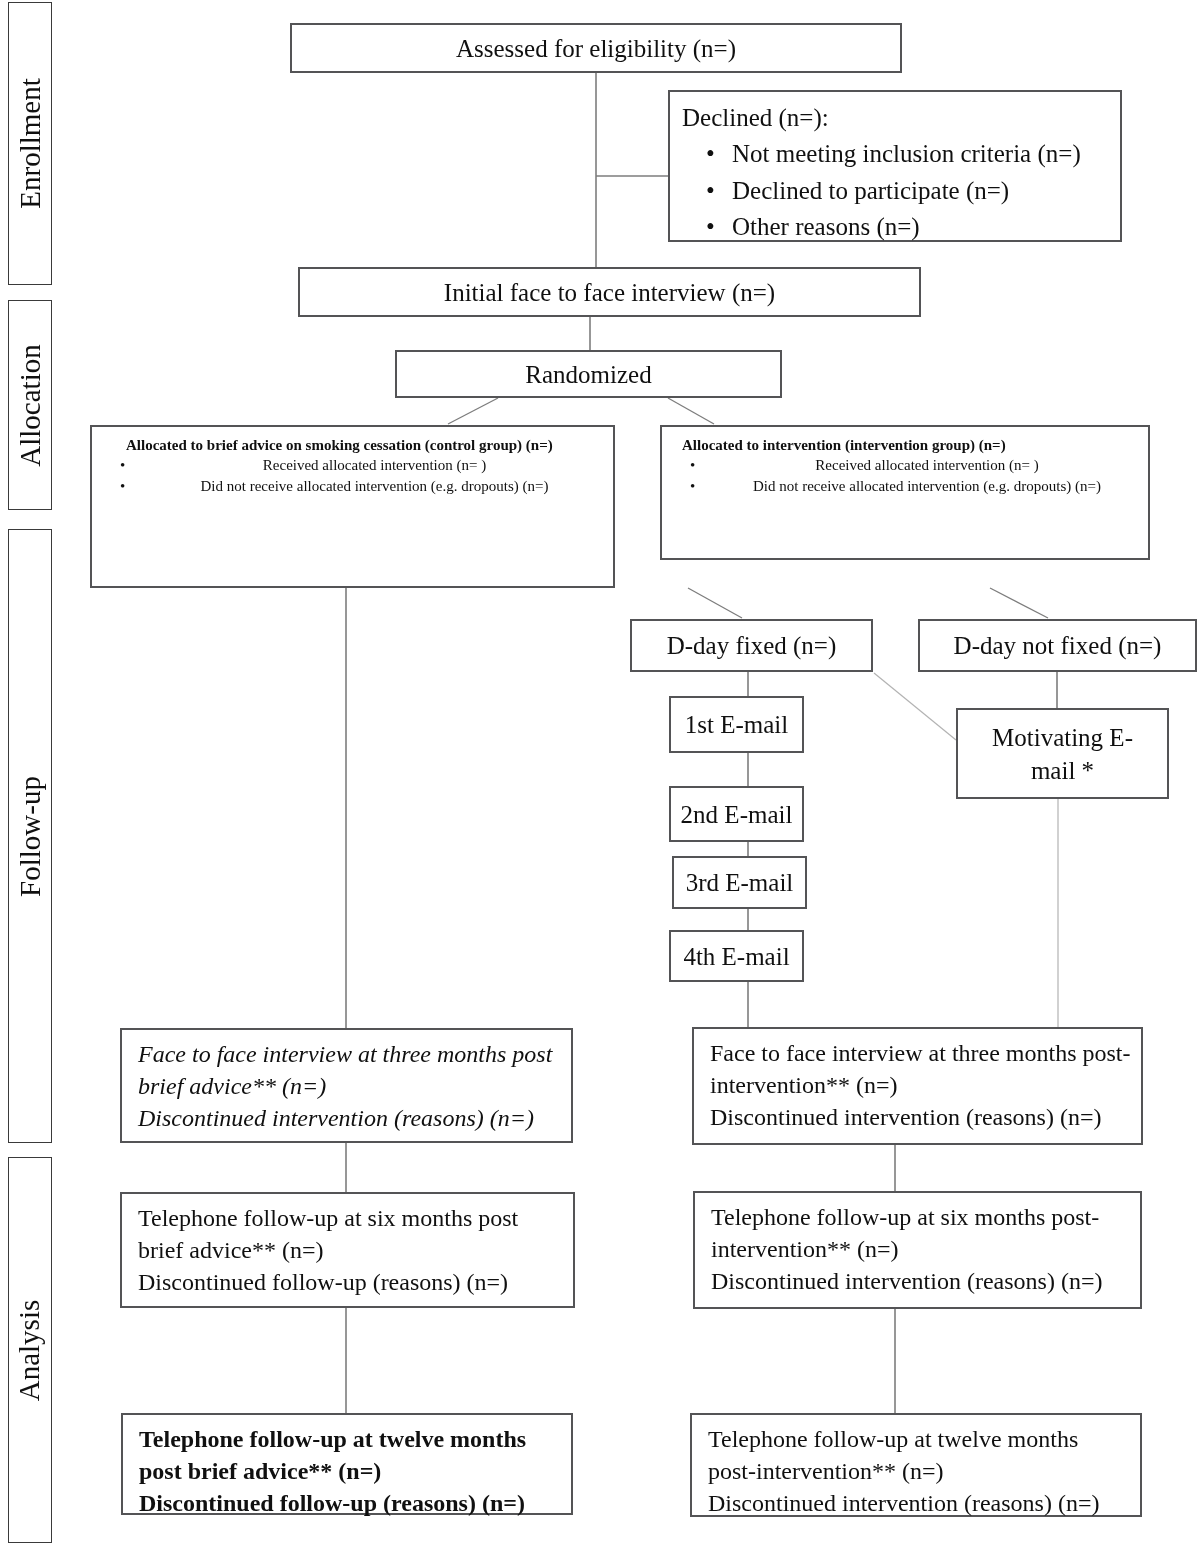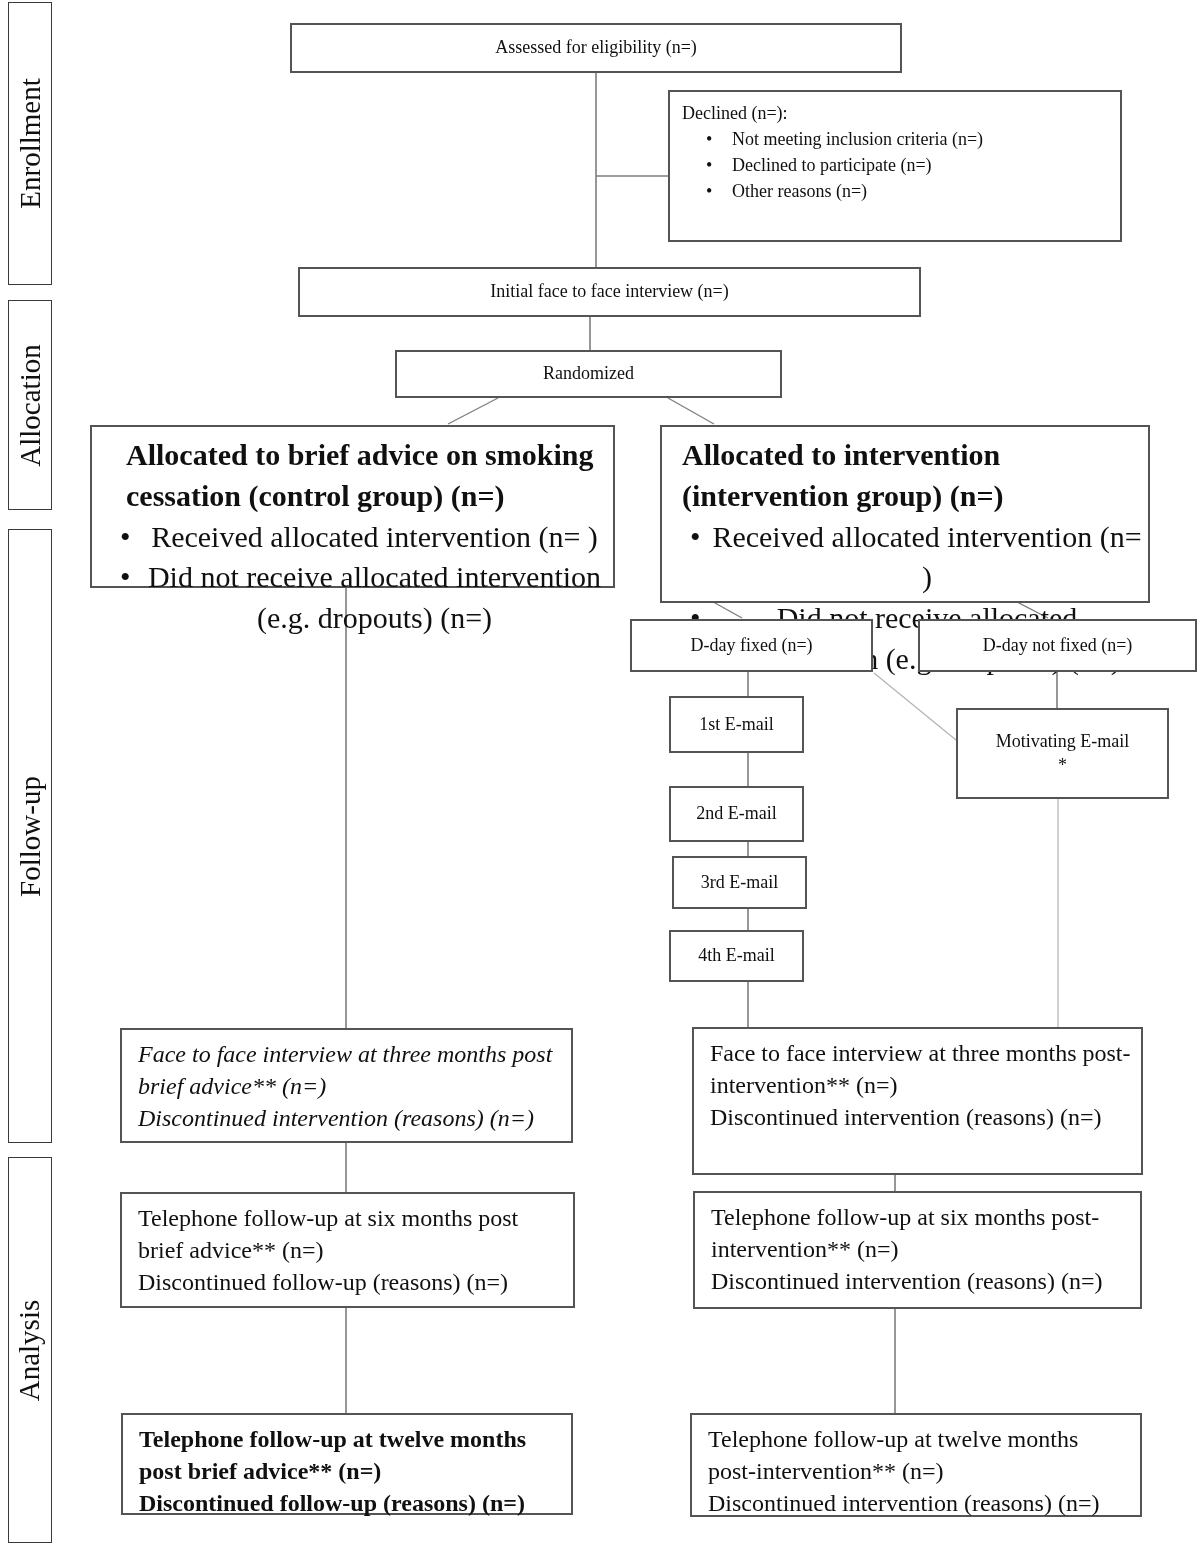--- a/index.html
+++ b/index.html
@@ -5,37 +5,37 @@
   html,body { margin:0; padding:0; background:#ffffff; }
   .canvas {
     position:relative; width:1200px; height:1547px;
     background:#ffffff; color:#101010;
     font-family:"Liberation Serif", serif;
     overflow:hidden;
   }
   svg.wires { position:absolute; left:0; top:0; z-index:1; }
   .box {
     position:absolute; box-sizing:border-box; background:#ffffff;
-    border:2px solid #545456; z-index:2; font-size:18px; line-height:1.32;
+    border:2px solid #545456; z-index:2; font-size:25px; line-height:1.32;
   }
   .fc { display:flex; align-items:center; justify-content:center; text-align:center; }
   .fl { text-align:left; }
   .stage {
     position:absolute; box-sizing:border-box; background:#ffffff;
     border:1.5px solid #3a3a3a; z-index:2;
     display:flex; align-items:center; justify-content:center;
   }
   .stage span { transform:rotate(-90deg); white-space:nowrap; font-size:29px; }
   
   .excl { padding:8px 6px 0 12px; line-height:1.45; }
   .excl ul { list-style:none; margin:0; padding:0 0 0 50px; }
   .excl li { position:relative; }
   .excl li::before { content:"\2022"; position:absolute; left:-26px; }
   
-  .alloc { font-size:30px; line-height:1.36; padding-top:8px; }
+  .alloc { font-size:15px; line-height:1.36; padding-top:8px; }
   .alloc .ttl { font-weight:bold; }
   .alloc ul { list-style:none; margin:0; padding:0 4px 0 48px;text-align:center; }
   .alloc li { position:relative; }
   .alloc li::before { content:"\2022"; position:absolute; left:-20px; }
   .alloc-l .ttl { padding:0 6px 0 34px; }
   .alloc-r .ttl { padding:0 6px 0 20px; }
   
   .fub { font-size:24px; line-height:1.34; padding:8px 8px 0 16px; }
   .motiv { padding:0 34px; }
 </style>
@@ -102,21 +102,21 @@
   </div>
 
   <div class="box fl alloc alloc-l" style="left:90px; top:425px; width:525px; height:163px;">
     <div class="ttl">Allocated to brief advice on smoking cessation (control group) (n=)</div>
     <ul>
       <li>Received allocated intervention (n= )</li>
       <li>Did not receive allocated intervention (e.g. dropouts) (n=)</li>
     </ul>
   </div>
 
-  <div class="box fl alloc alloc-r" style="left:660px; top:425px; width:490px; height:178px;">
+  <div class="box fl alloc alloc-r" style="left:660px; top:425px; width:490px; height:135px;">
     <div class="ttl">Allocated to intervention (intervention group) (n=)</div>
     <ul>
       <li>Received allocated intervention (n= )</li>
       <li>Did not receive allocated intervention (e.g. dropouts) (n=)</li>
     </ul>
   </div>
 
   <div class="box fc" style="left:630px; top:619px; width:243px; height:53px;">
     <span>D-day fixed (n=)</span>
   </div>
@@ -138,21 +138,21 @@
   </div>
 
   <div class="box fc motiv" style="left:956px; top:708px; width:213px; height:91px;">
     <span>Motivating E-mail *</span>
   </div>
 
   <div class="box fl fub" style="left:120px; top:1028px; width:453px; height:115px;font-style:italic;">
     <div>Face to face interview at three months post brief advice** (n=)</div>
     <div>Discontinued intervention (reasons) (n=)</div>
   </div>
-  <div class="box fl fub" style="left:692px; top:1027px; width:451px; height:148px;">
+  <div class="box fl fub" style="left:692px; top:1027px; width:451px; height:118px;">
     <div>Face to face interview at three months post-intervention** (n=)</div>
     <div>Discontinued intervention (reasons) (n=)</div>
   </div>
 
   <div class="box fl fub" style="left:120px; top:1192px; width:455px; height:116px;">
     <div>Telephone follow-up at six months post brief advice** (n=)</div>
     <div>Discontinued follow-up (reasons) (n=)</div>
   </div>
   <div class="box fl fub" style="left:693px; top:1191px; width:449px; height:118px;">
     <div>Telephone follow-up at six months post-intervention** (n=)</div>

